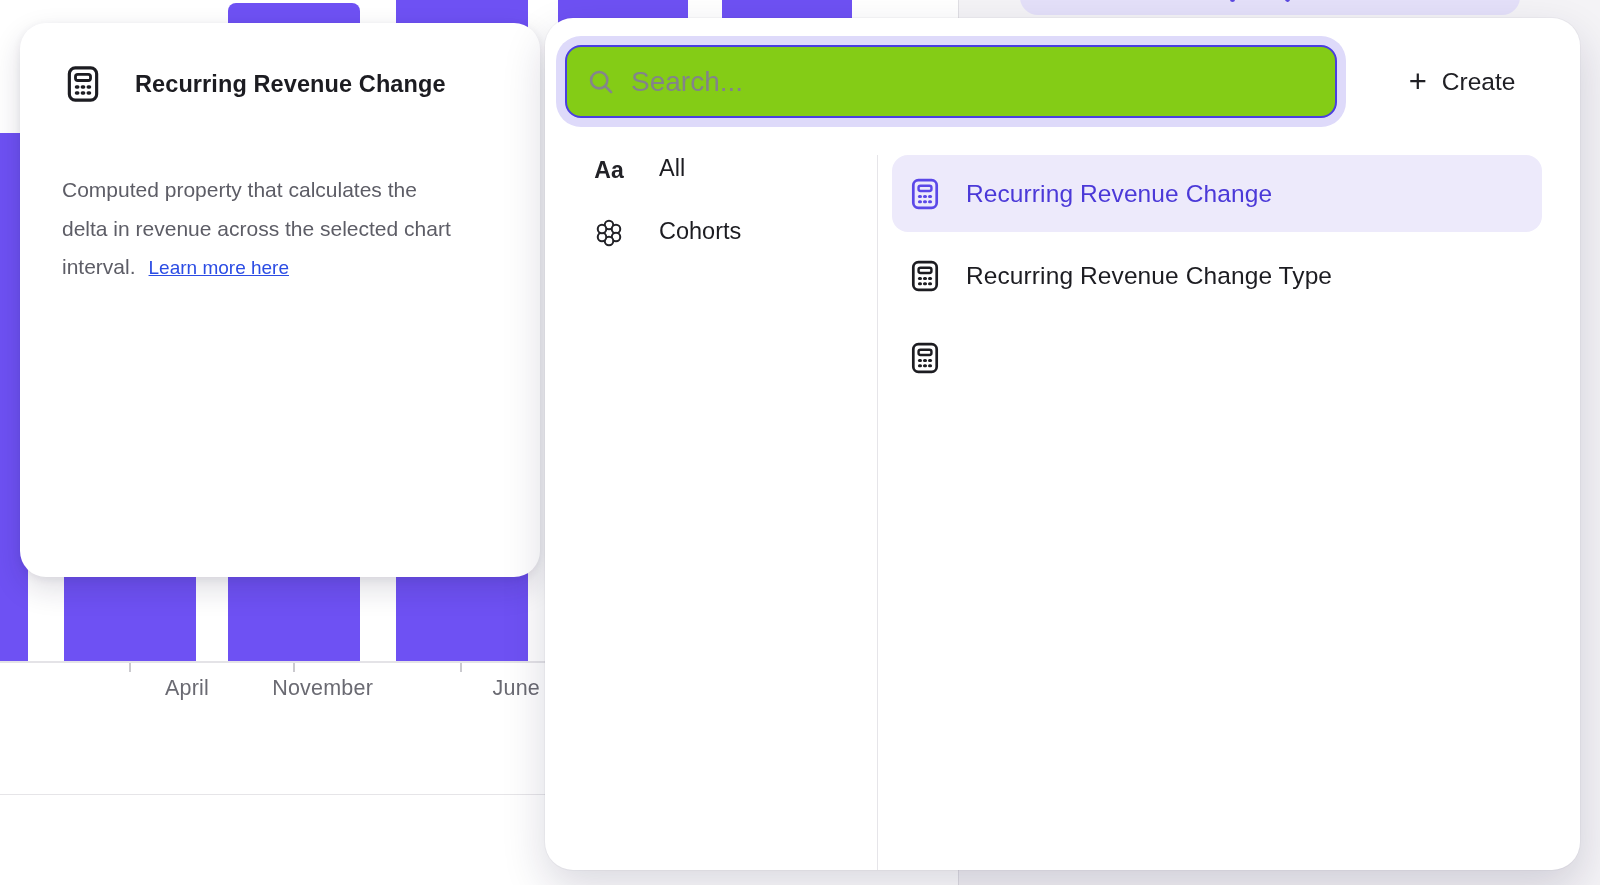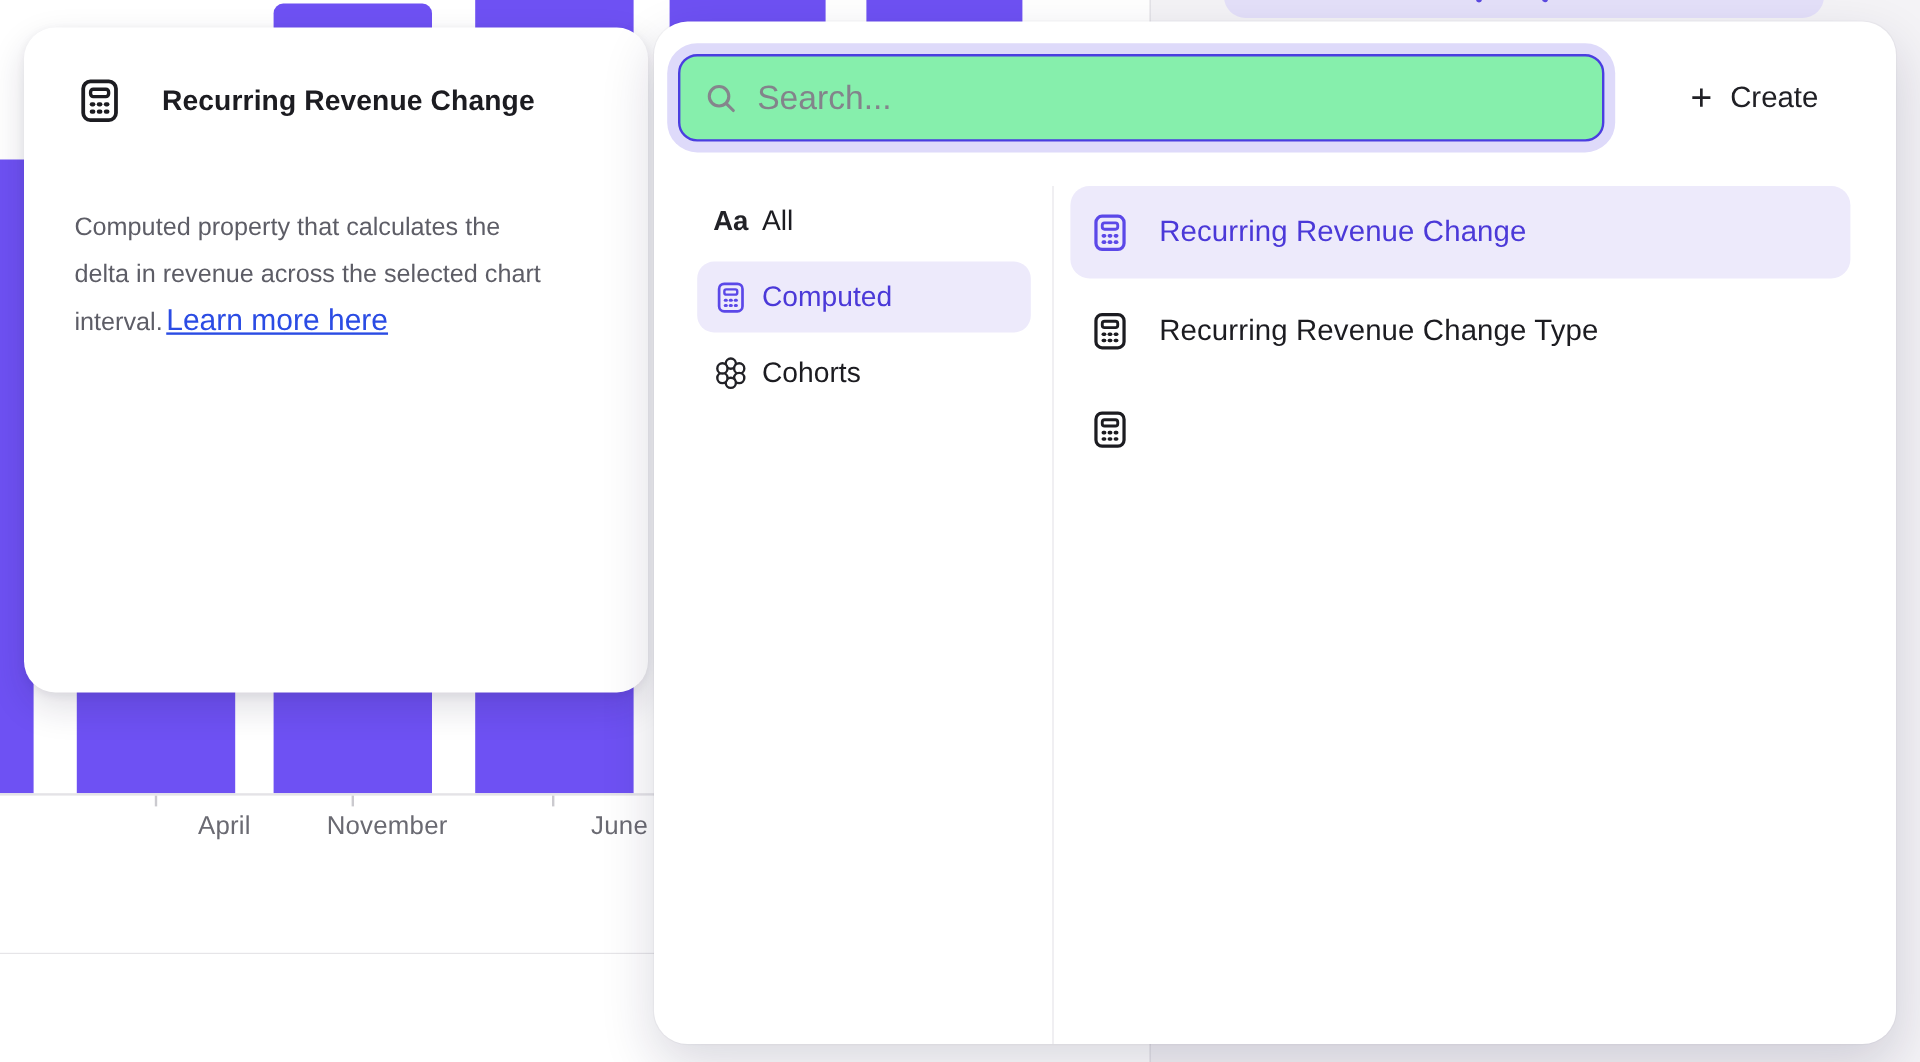--- a/index.html
+++ b/index.html
@@ -49,54 +49,54 @@
   .card-head{position:absolute;left:42px;top:40px;display:flex;align-items:center;gap:31px;}
   .calc-lg{width:42px;height:42px;color:#1c1c21;flex:0 0 auto;}
   .calc-lg svg{width:42px;height:42px;display:block;}
   .card-title{
     margin:0;font-size:23.5px;font-weight:700;color:var(--text-primary,#1c1c21);
     letter-spacing:.1px;
   }
   .card-desc{position:absolute;left:42px;top:148px;width:440px;margin:0;}
   .dline{display:block;line-height:38.5px;font-size:21px;color:var(--text-secondary,#5d5d66);}
   .learn{
-    color:var(--link-blue,#2b4ce4);text-decoration:underline;margin-left:3px;
-    cursor:pointer;font-size:25px;
+    color:var(--link-blue,#2b4ce4);text-decoration:underline;margin-left:13px;
+    cursor:pointer;font-size:19px;
   }
 
   
   .panel{
     position:absolute;left:545px;top:18px;width:1035px;height:852px;z-index:4;
     background:#fff;border-radius:28px;
     box-shadow:0 18px 44px rgba(25,20,60,.16),0 0 0 1px rgba(25,20,60,.03);
   }
   .search-wrap{
     position:absolute;left:20px;top:27px;width:772px;height:73px;
     border:2px solid var(--search-border,#4a3ee0);border-radius:16px;
     box-shadow:0 0 0 9px var(--search-ring,#dedafa);
-    display:flex;align-items:center;background:#86efac;box-sizing:border-box;
+    display:flex;align-items:center;background:#84cc16;box-sizing:border-box;
   }
   .search-icon{width:31px;height:31px;color:#85858c;margin-left:18px;flex:0 0 auto;}
   .search-icon svg{width:31px;height:31px;display:block;}
   .search-input{
     border:none;outline:none;flex:1;height:60px;margin-left:13px;margin-right:16px;
     font-size:28px;color:#1c1c21;font-family:inherit;background:transparent;
   }
   .search-input::placeholder{color:#83838b;opacity:1;}
   .create-btn{
     position:absolute;left:822px;top:27px;height:73px;width:190px;
     background:none;border:none;display:flex;align-items:center;justify-content:center;gap:15px;
     font-family:inherit;font-size:24.5px;color:#202025;cursor:pointer;padding:0;
   }
   .create-plus{font-size:31px;font-weight:300;line-height:1;color:#202025;}
 
   .filters{position:absolute;left:36px;top:137px;width:278px;}
   .filter-row{
-    height:59px;border-radius:14px;display:flex;align-items:center;
-    padding-left:13px;gap:11px;margin-bottom:4px;cursor:pointer;box-sizing:border-box;
+    height:59px;border-radius:14px;display:flex;align-items:flex-start;
+    padding-left:13px;gap:35px;margin-bottom:4px;cursor:pointer;box-sizing:border-box;
   }
   .filter-row.selected{background:var(--selection-bg,#edeafb);}
   .f-icon{width:30px;height:30px;display:flex;align-items:center;justify-content:center;color:#222227;flex:0 0 auto;}
   .f-icon svg{width:30px;height:30px;display:block;}
   .aa-glyph{font-size:23px;font-weight:600;color:#222227;letter-spacing:0;}
   .f-label{font-size:23.5px;color:var(--text-primary,#1c1c21);}
   .filter-row.selected .f-icon{color:var(--icon-purple,#5b48e8);}
   .filter-row.selected .f-label{color:var(--selection-text,#4b39d8);}
 
   .vdivider{position:absolute;left:332px;top:137px;width:1px;height:715px;background:var(--divider,#e6e5e9);}
@@ -187,37 +187,20 @@
       <span class="create-plus">+</span>
       <span>Create</span>
     </button>
 
     <div class="filters">
       <div class="filter-row">
         <span class="f-icon">
             <span class="aa-glyph">Aa</span>
           </span>
         <span class="f-label">All</span>
-      </div>
-      <div class="filter-row selected">
-        <span class="f-icon icon-calc">
-  <svg viewBox="0 0 24 24" fill="none" stroke="currentColor" stroke-width="1.8">
-    <rect x="4.2" y="2.8" width="15.6" height="18.4" rx="3.4"></rect>
-    <rect x="7.7" y="6.5" width="8.6" height="3.5" rx="1.3" stroke-width="1.6"></rect>
-    <g fill="currentColor" stroke="none">
-      <rect x="7.3" y="12.7" width="2.7" height="2" rx="1"></rect>
-      <rect x="10.65" y="12.7" width="2.7" height="2" rx="1"></rect>
-      <rect x="14" y="12.7" width="2.7" height="2" rx="1"></rect>
-      <rect x="7.3" y="16.2" width="2.7" height="2" rx="1"></rect>
-      <rect x="10.65" y="16.2" width="2.7" height="2" rx="1"></rect>
-      <rect x="14" y="16.2" width="2.7" height="2" rx="1"></rect>
-    </g>
-  </svg>
-</span>
-        <span class="f-label">Computed</span>
       </div>
       <div class="filter-row">
         <span class="f-icon">
           <svg viewBox="0 0 24 24" fill="#ffffff" stroke="currentColor" stroke-width="1.6">
             <circle cx="12" cy="5.6" r="3.4"></circle>
             <circle cx="17.6" cy="8.8" r="3.4"></circle>
             <circle cx="17.6" cy="15.2" r="3.4"></circle>
             <circle cx="12" cy="18.4" r="3.4"></circle>
             <circle cx="6.4" cy="15.2" r="3.4"></circle>
             <circle cx="6.4" cy="8.8" r="3.4"></circle>

